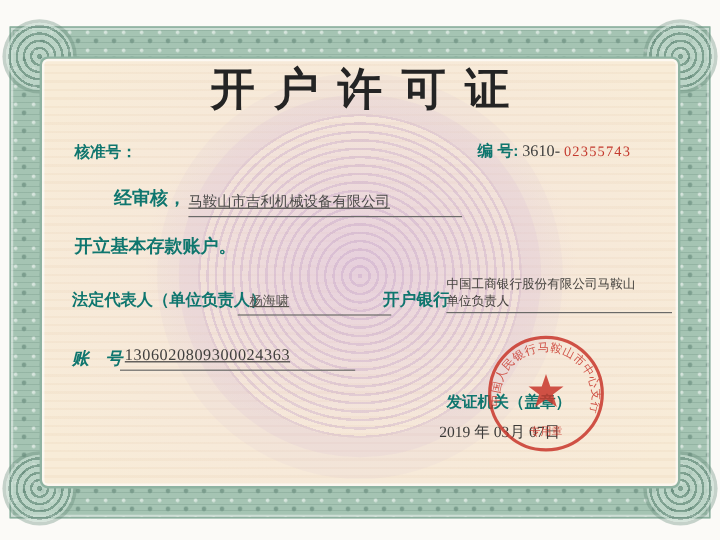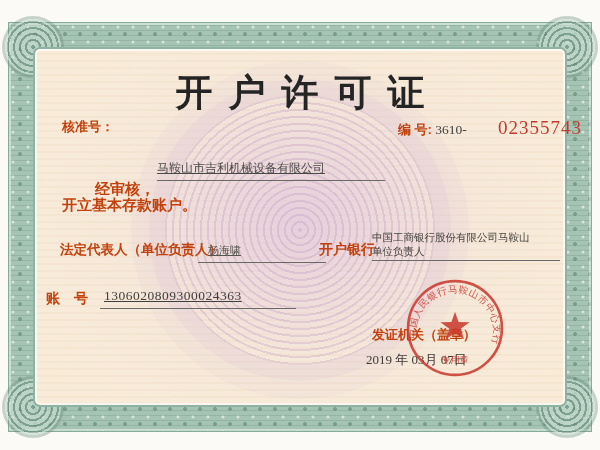--- a/index.html
+++ b/index.html
@@ -45,24 +45,24 @@
   .rosette{
     position:absolute;left:165px;top:95px;width:270px;height:270px;border-radius:50%;
     background:
       repeating-radial-gradient(circle at 50% 50%, rgba(178,138,190,.26) 0 2px, rgba(255,255,255,0) 2px 7px);
     box-shadow:0 0 0 16px rgba(203,174,212,.12), 0 0 0 34px rgba(203,174,212,.07);
     pointer-events:none;
   }
   
   .content{position:absolute;inset:0;}
   .abs{position:absolute;white-space:nowrap;}
-  .lbl{font-family:"Liberation Sans", sans-serif;font-weight:bold;color:#c2410c;}
+  .lbl{font-family:"Liberation Sans", sans-serif;font-weight:bold;color:#0f766e;}
   .val{font-family:"Liberation Serif", serif;color:#40403f;}
   .title{
-    left:0;top:68px;width:600px;text-align:center;
+    left:0;top:50px;width:600px;text-align:center;
     font-family:"Liberation Sans", sans-serif;
     font-size:37px;font-weight:bold;color:#242424;
     letter-spacing:16px;text-indent:16px;
   }
   .u{border-bottom:1px solid #6a6a68;text-decoration:underline;}
   .serial-red{color:#c43a2e;}
   .seal{position:absolute;left:404px;top:277px;width:102px;height:102px;opacity:.85;}
 </style>
 </head>
 <body>
@@ -81,38 +81,38 @@
 
   <div class="content">
 
     <div class="abs title">开户许可证</div>
 
     <span class="abs lbl" style="left:62px;top:118px;font-size:13px;">核准号：</span>
 
     <span class="abs" style="left:398px;top:117px;font-size:13px;">
       <span class="lbl" style="font-size:13px;">编 号:</span>
       <span class="val" style="font-size:13.5px;">3610-</span>
-      <span class="val serial-red" style="font-size:19px;letter-spacing:1px;margin-left:28px;">02355743</span>
+      <span class="val serial-red" style="font-size:12px;letter-spacing:1px;">02355743</span>
     </span>
 
-    <span class="abs lbl" style="left:95px;top:156px;font-size:15px;margin-top:24px;">经审核，</span>
+    <span class="abs lbl" style="left:95px;top:156px;font-size:15px;">经审核，</span>
     <span class="abs u" style="left:157px;top:160px;width:228px;padding-bottom:3px;font-size:12px;color:#4a4a48;font-family:'Liberation Serif',serif;">马鞍山市吉利机械设备有限公司</span>
 
     <span class="abs lbl" style="left:62px;top:196px;font-size:15px;">开立基本存款账户。</span>
 
     <span class="abs lbl" style="left:60px;top:241px;font-size:13.5px;">法定代表人（单位负责人）</span>
     <span class="abs u" style="left:198px;top:243px;width:118px;padding:0 0 4px 10px;font-size:11px;color:#56544f;font-family:'Liberation Serif',serif;">杨海啸</span>
 
     <span class="abs lbl" style="left:319px;top:241px;font-size:14px;">开户银行</span>
     <span class="abs" style="left:372px;top:231px;width:188px;white-space:normal;font-size:10.5px;line-height:13.5px;color:#44423e;font-family:'Liberation Serif',serif;">
       <span style="display:block;">中国工商银行股份有限公司马鞍山</span>
       <span style="display:block;border-bottom:1px solid #6a6a68;padding-bottom:2px;">单位负责人</span>
     </span>
 
-    <span class="abs lbl" style="left:46px;top:290px;font-size:14px;">账　号</span>
+    <span class="abs lbl" style="left:60px;top:290px;font-size:14px;font-style:italic;">账　号</span>
     <span class="abs u" style="left:100px;top:288px;width:192px;padding:0 0 4px 4px;font-size:13.5px;letter-spacing:.5px;color:#403f3d;font-family:'Liberation Serif',serif;">1306020809300024363</span>
 
     <span class="abs lbl" style="left:372px;top:326px;font-size:13px;">发证机关（盖章）</span>
     <span class="abs val" style="left:366px;top:351px;font-size:13px;color:#3c3b39;">2019 年 03月 07日</span>
 
     <svg class="seal" viewBox="0 0 100 100">
       <circle cx="50" cy="50" r="46" fill="none" stroke="#c9372c" stroke-width="2.6"></circle>
       <path id="sealArc" d="M 13 62 A 38 38 0 1 1 87 62" fill="none"></path>
       <text font-size="9.5" fill="#c9372c" letter-spacing="0.4" font-family="Liberation Sans, sans-serif">
         <textPath href="#sealArc" startOffset="2">中国人民银行马鞍山市中心支行</textPath>

